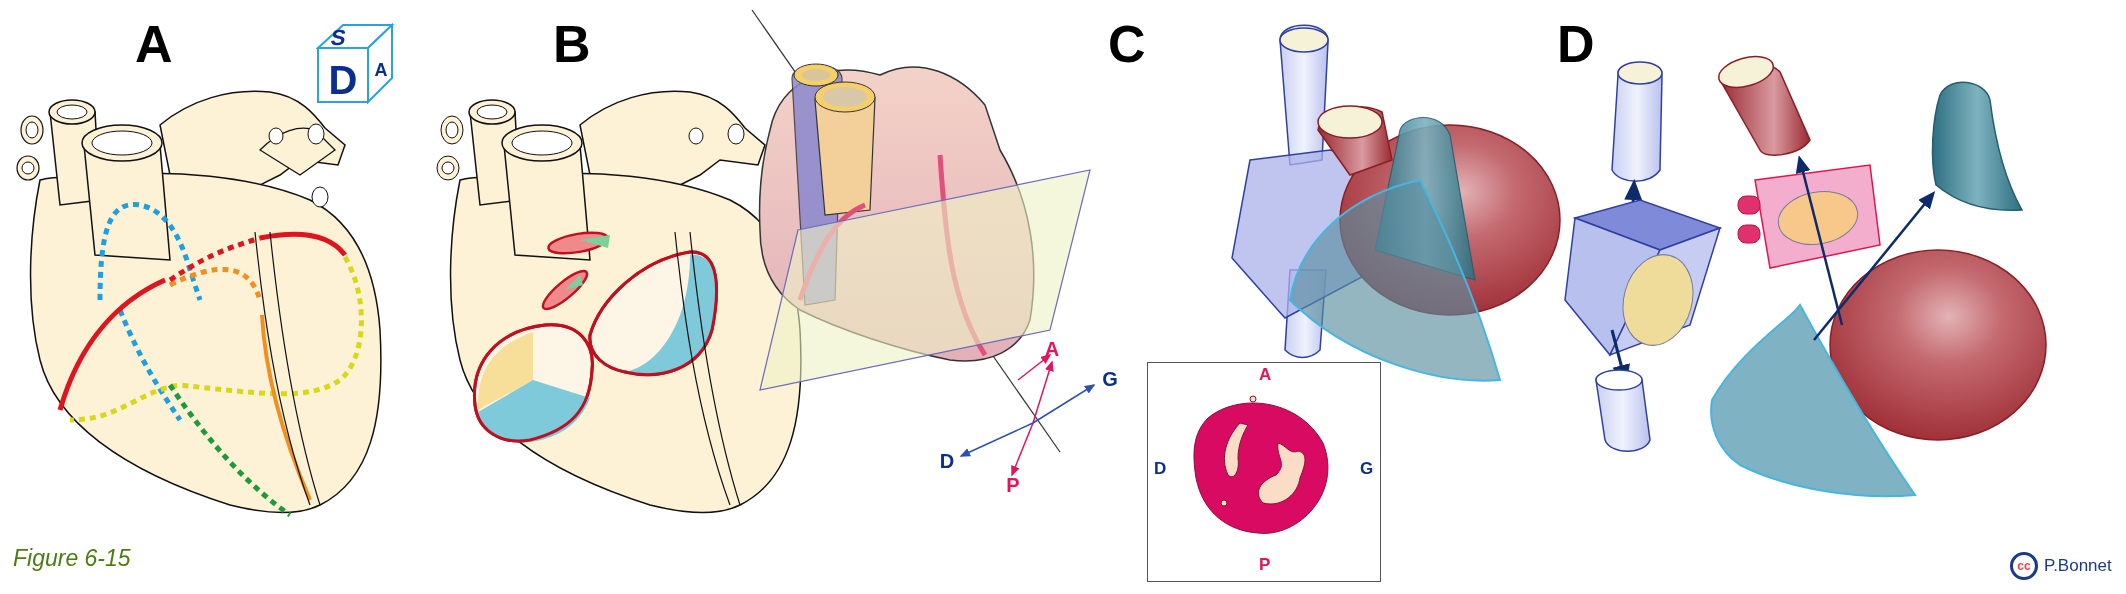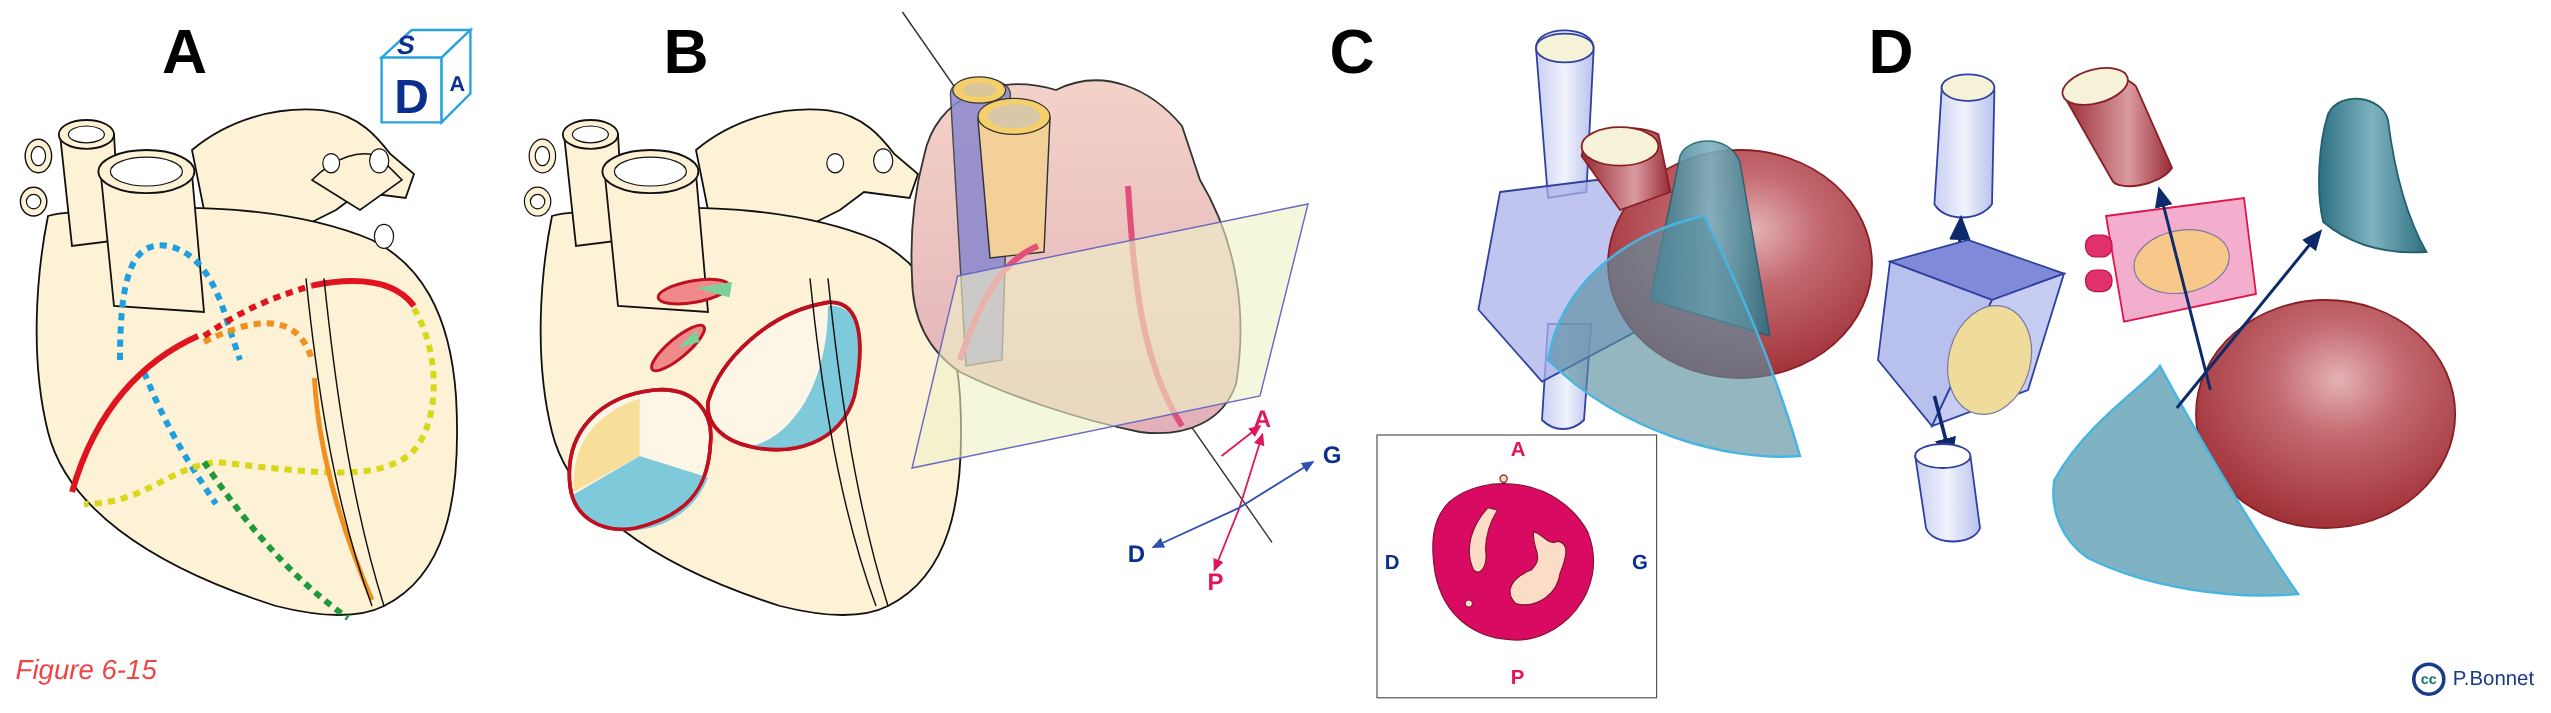--- a/index.html
+++ b/index.html
@@ -1,20 +1,20 @@
 <!DOCTYPE html>
 <html><head>
 <meta charset="utf-8">
 <style>
   html,body{margin:0;padding:0;background:#fff;}
   body{width:2126px;height:594px;position:relative;overflow:hidden;font-family:"Liberation Sans",sans-serif;}
   .panel-letter{position:absolute;font-weight:bold;font-size:52px;color:#000;line-height:1;}
-  .fig-caption{position:absolute;left:13px;top:545px;font-style:italic;font-size:23px;color:#ef4444;}
+  .fig-caption{position:absolute;left:13px;top:545px;font-style:italic;font-size:23px;color:#4d7c0f;}
   .credit{position:absolute;left:2010px;top:552px;display:flex;align-items:center;gap:6px;font-size:17px;color:#1a3a8a;}
-  .cc{width:28px;height:28px;border:3px solid #1a3a8a;border-radius:50%;box-sizing:border-box;display:flex;align-items:center;justify-content:center;font-weight:bold;font-size:12px;color:#0f766e;}
+  .cc{width:28px;height:28px;border:3px solid #1a3a8a;border-radius:50%;box-sizing:border-box;display:flex;align-items:center;justify-content:center;font-weight:bold;font-size:12px;color:#ef4444;}
   svg{position:absolute;left:0;top:0;}
   .axlbl{font-family:"Liberation Sans",sans-serif;font-weight:bold;}
   .inset{position:absolute;left:1147px;top:362px;width:234px;height:220px;border:1.5px solid #555;box-sizing:border-box;background:#fff;}
   .inset .lbl{position:absolute;font-weight:bold;font-size:17px;}
 </style>
 </head>
 <body>
 
 <div class="panel-letter" style="left:135px;top:18px;">A</div>
 <div class="panel-letter" style="left:553px;top:18px;">B</div>

